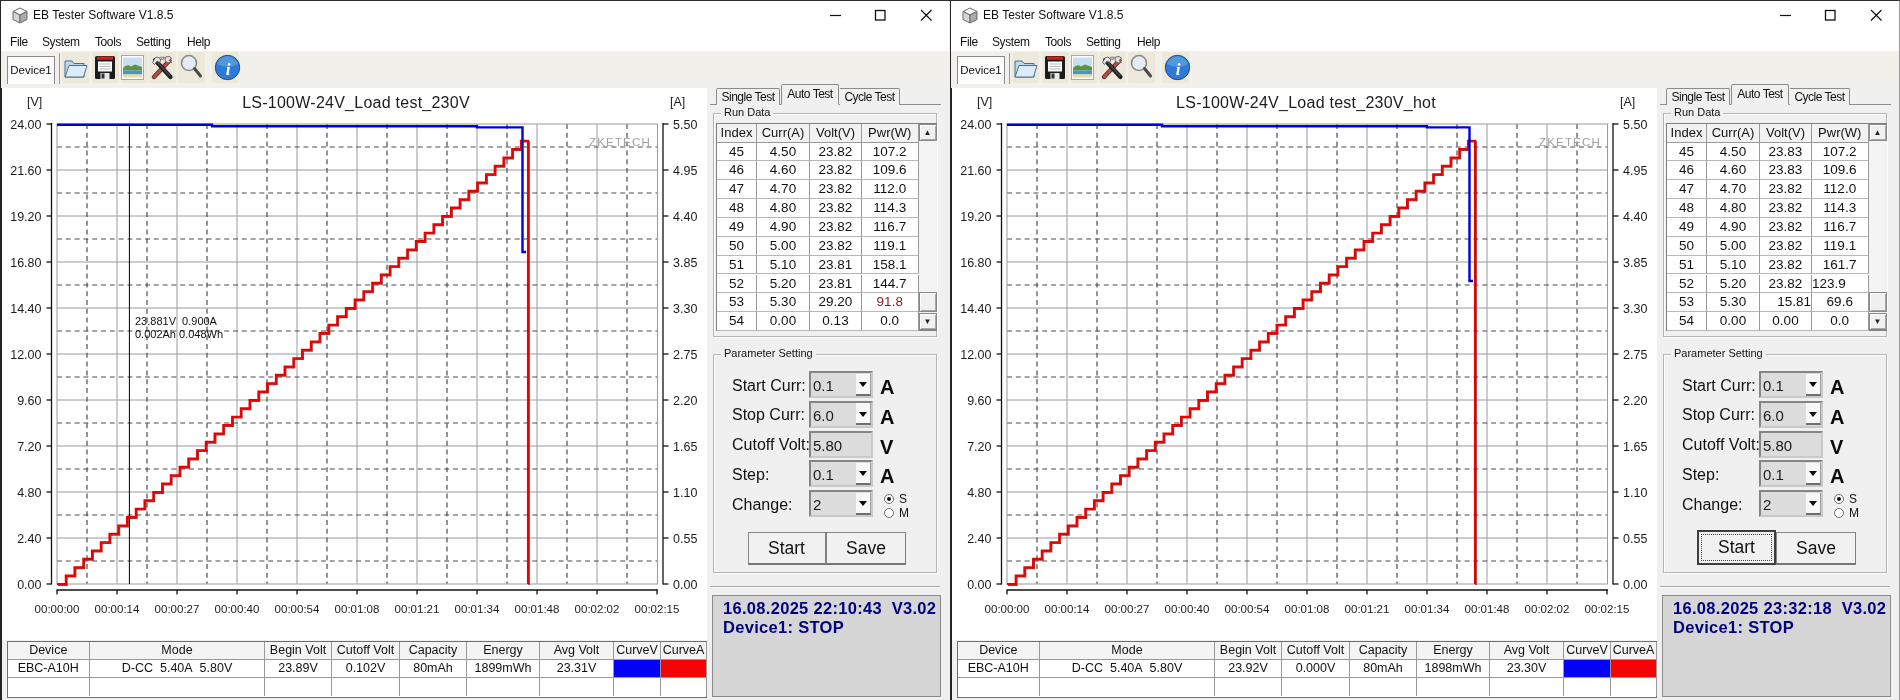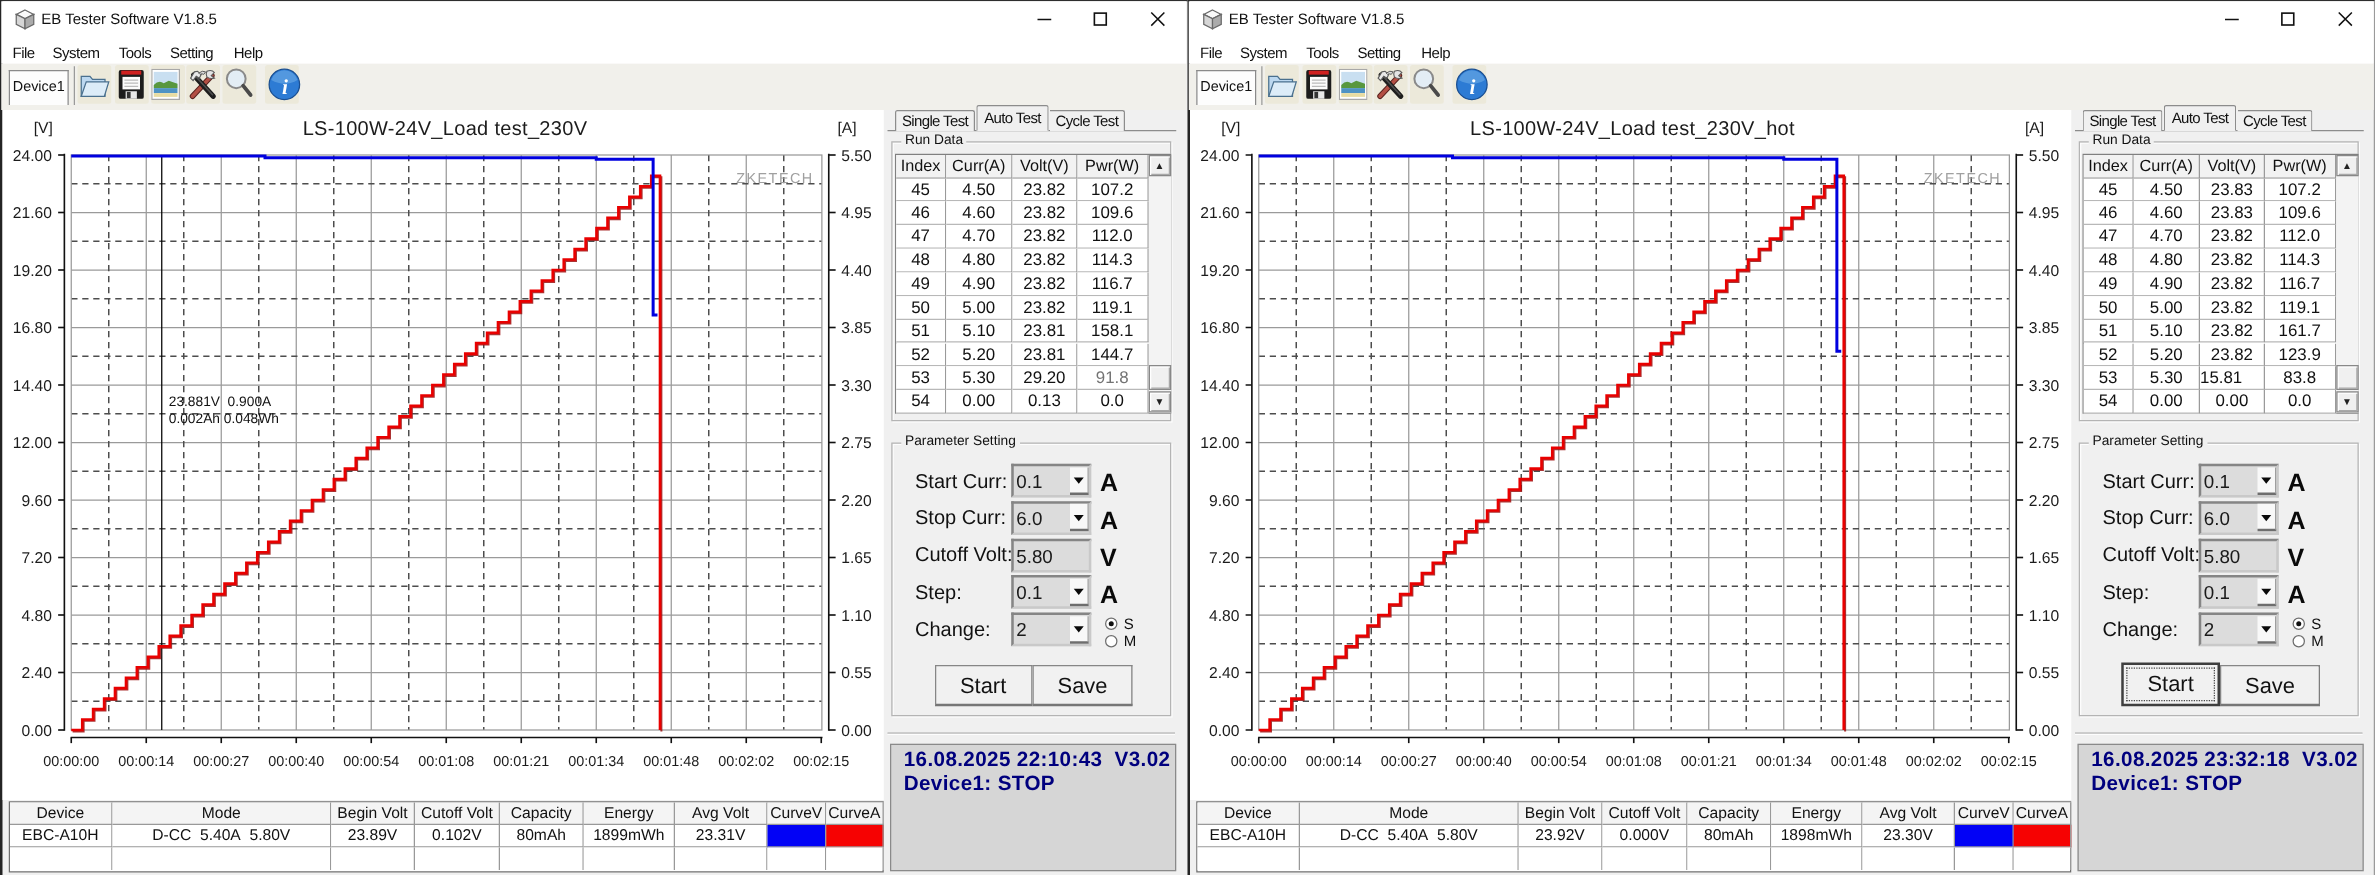--- a/index.html
+++ b/index.html
@@ -232,21 +232,21 @@
 <div style="position:absolute;left:757.0px;top:255.6px;width:53.0px;height:18.9px;background:#fff;border-right:1px solid #9a9a9a;border-bottom:1px solid #b8b8b8;font-size:13.5px;color:#111;text-align:center;line-height:17.9px">5.10</div>
 <div style="position:absolute;left:810.0px;top:255.6px;width:52.0px;height:18.9px;background:#fff;border-right:1px solid #9a9a9a;border-bottom:1px solid #b8b8b8;font-size:13.5px;color:#111;text-align:center;line-height:17.9px">23.81</div>
 <div style="position:absolute;left:862.0px;top:255.6px;width:56.5px;height:18.9px;background:#fff;border-right:1px solid #9a9a9a;border-bottom:1px solid #b8b8b8;font-size:13.5px;color:#111;text-align:center;line-height:17.9px">158.1</div>
 <div style="position:absolute;left:717.0px;top:274.5px;width:40.0px;height:18.9px;background:#fff;border-right:1px solid #9a9a9a;border-bottom:1px solid #b8b8b8;font-size:13.5px;color:#111;text-align:center;line-height:17.9px">52</div>
 <div style="position:absolute;left:757.0px;top:274.5px;width:53.0px;height:18.9px;background:#fff;border-right:1px solid #9a9a9a;border-bottom:1px solid #b8b8b8;font-size:13.5px;color:#111;text-align:center;line-height:17.9px">5.20</div>
 <div style="position:absolute;left:810.0px;top:274.5px;width:52.0px;height:18.9px;background:#fff;border-right:1px solid #9a9a9a;border-bottom:1px solid #b8b8b8;font-size:13.5px;color:#111;text-align:center;line-height:17.9px">23.81</div>
 <div style="position:absolute;left:862.0px;top:274.5px;width:56.5px;height:18.9px;background:#fff;border-right:1px solid #9a9a9a;border-bottom:1px solid #b8b8b8;font-size:13.5px;color:#111;text-align:center;line-height:17.9px">144.7</div>
 <div style="position:absolute;left:717.0px;top:293.3px;width:40.0px;height:18.9px;background:#fff;border-right:1px solid #9a9a9a;border-bottom:1px solid #b8b8b8;font-size:13.5px;color:#111;text-align:center;line-height:17.9px">53</div>
 <div style="position:absolute;left:757.0px;top:293.3px;width:53.0px;height:18.9px;background:#fff;border-right:1px solid #9a9a9a;border-bottom:1px solid #b8b8b8;font-size:13.5px;color:#111;text-align:center;line-height:17.9px">5.30</div>
 <div style="position:absolute;left:810.0px;top:293.3px;width:52.0px;height:18.9px;background:#fff;border-right:1px solid #9a9a9a;border-bottom:1px solid #b8b8b8;font-size:13.5px;color:#111;text-align:center;line-height:17.9px">29.20</div>
-<div style="position:absolute;left:862.0px;top:293.3px;width:56.5px;height:18.9px;background:#fff;border-right:1px solid #9a9a9a;border-bottom:1px solid #b8b8b8;font-size:13.5px;color:#737373;text-align:center;line-height:17.9px">91.8</div>
+<div style="position:absolute;left:862.0px;top:293.3px;width:56.5px;height:18.9px;background:#fff;border-right:1px solid #9a9a9a;border-bottom:1px solid #b8b8b8;font-size:13.5px;color:#7f1d1d;text-align:center;line-height:17.9px">91.8</div>
 <div style="position:absolute;left:717.0px;top:312.1px;width:40.0px;height:18.9px;background:#fff;border-right:1px solid #9a9a9a;border-bottom:1px solid #b8b8b8;font-size:13.5px;color:#111;text-align:center;line-height:17.9px">54</div>
 <div style="position:absolute;left:757.0px;top:312.1px;width:53.0px;height:18.9px;background:#fff;border-right:1px solid #9a9a9a;border-bottom:1px solid #b8b8b8;font-size:13.5px;color:#111;text-align:center;line-height:17.9px">0.00</div>
 <div style="position:absolute;left:810.0px;top:312.1px;width:52.0px;height:18.9px;background:#fff;border-right:1px solid #9a9a9a;border-bottom:1px solid #b8b8b8;font-size:13.5px;color:#111;text-align:center;line-height:17.9px">0.13</div>
 <div style="position:absolute;left:862.0px;top:312.1px;width:56.5px;height:18.9px;background:#fff;border-right:1px solid #9a9a9a;border-bottom:1px solid #b8b8b8;font-size:13.5px;color:#111;text-align:center;line-height:17.9px">0.0</div>
 <div style="position:absolute;left:918.5px;top:124px;width:18px;height:206px;background:#f3f3f3"></div>
 <div style="position:absolute;left:918.5px;top:124px;width:18px;height:17px;background:#f0f0f0;border:1px solid #888;box-shadow:inset 1px 1px 0 #fff, inset -1px -1px 0 #a8a8a8;color:#222;text-align:center;font-size:8px;line-height:16px">▲</div>
 <div style="position:absolute;left:918.5px;top:313px;width:18px;height:17px;background:#f0f0f0;border:1px solid #888;box-shadow:inset 1px 1px 0 #fff, inset -1px -1px 0 #a8a8a8;color:#222;text-align:center;font-size:8px;line-height:16px">▼</div>
 <div style="position:absolute;left:918.5px;top:292px;width:18px;height:20px;background:#f0f0f0;border:1px solid #888;box-shadow:inset 1px 1px 0 #fff, inset -1px -1px 0 #a8a8a8;color:#222;text-align:center"></div>
 <div style="position:absolute;left:713px;top:354px;width:224px;height:219px;border:1px solid #b4b4b4;box-shadow:1px 1px 0 #fdfdfd inset, 1px 1px 0 #fdfdfd"></div>
 <div style="position:absolute;left:721px;top:348px;height:12px;background:#f0f0f0;font-size:11px;color:#111;line-height:11px;padding:0 3px;white-space:nowrap">Parameter Setting</div>
@@ -537,25 +537,25 @@
 <div style="position:absolute;left:1707.0px;top:236.8px;width:53.0px;height:18.9px;background:#fff;border-right:1px solid #9a9a9a;border-bottom:1px solid #b8b8b8;font-size:13.5px;color:#111;text-align:center;line-height:17.9px">5.00</div>
 <div style="position:absolute;left:1760.0px;top:236.8px;width:52.0px;height:18.9px;background:#fff;border-right:1px solid #9a9a9a;border-bottom:1px solid #b8b8b8;font-size:13.5px;color:#111;text-align:center;line-height:17.9px">23.82</div>
 <div style="position:absolute;left:1812.0px;top:236.8px;width:56.5px;height:18.9px;background:#fff;border-right:1px solid #9a9a9a;border-bottom:1px solid #b8b8b8;font-size:13.5px;color:#111;text-align:center;line-height:17.9px">119.1</div>
 <div style="position:absolute;left:1667.0px;top:255.6px;width:40.0px;height:18.9px;background:#fff;border-right:1px solid #9a9a9a;border-bottom:1px solid #b8b8b8;font-size:13.5px;color:#111;text-align:center;line-height:17.9px">51</div>
 <div style="position:absolute;left:1707.0px;top:255.6px;width:53.0px;height:18.9px;background:#fff;border-right:1px solid #9a9a9a;border-bottom:1px solid #b8b8b8;font-size:13.5px;color:#111;text-align:center;line-height:17.9px">5.10</div>
 <div style="position:absolute;left:1760.0px;top:255.6px;width:52.0px;height:18.9px;background:#fff;border-right:1px solid #9a9a9a;border-bottom:1px solid #b8b8b8;font-size:13.5px;color:#111;text-align:center;line-height:17.9px">23.82</div>
 <div style="position:absolute;left:1812.0px;top:255.6px;width:56.5px;height:18.9px;background:#fff;border-right:1px solid #9a9a9a;border-bottom:1px solid #b8b8b8;font-size:13.5px;color:#111;text-align:center;line-height:17.9px">161.7</div>
 <div style="position:absolute;left:1667.0px;top:274.5px;width:40.0px;height:18.9px;background:#fff;border-right:1px solid #9a9a9a;border-bottom:1px solid #b8b8b8;font-size:13.5px;color:#111;text-align:center;line-height:17.9px">52</div>
 <div style="position:absolute;left:1707.0px;top:274.5px;width:53.0px;height:18.9px;background:#fff;border-right:1px solid #9a9a9a;border-bottom:1px solid #b8b8b8;font-size:13.5px;color:#111;text-align:center;line-height:17.9px">5.20</div>
 <div style="position:absolute;left:1760.0px;top:274.5px;width:52.0px;height:18.9px;background:#fff;border-right:1px solid #9a9a9a;border-bottom:1px solid #b8b8b8;font-size:13.5px;color:#111;text-align:center;line-height:17.9px">23.82</div>
-<div style="position:absolute;left:1812.0px;top:274.5px;width:56.5px;height:18.9px;background:#fff;border-right:1px solid #9a9a9a;border-bottom:1px solid #b8b8b8;font-size:13.5px;color:#111;text-align:center;line-height:17.9px">123.9</div>
+<div style="position:absolute;left:1812.0px;top:274.5px;width:56.5px;height:18.9px;background:#fff;border-right:1px solid #9a9a9a;border-bottom:1px solid #b8b8b8;font-size:13.5px;color:#111;text-align:left;line-height:17.9px">123.9</div>
 <div style="position:absolute;left:1667.0px;top:293.3px;width:40.0px;height:18.9px;background:#fff;border-right:1px solid #9a9a9a;border-bottom:1px solid #b8b8b8;font-size:13.5px;color:#111;text-align:center;line-height:17.9px">53</div>
 <div style="position:absolute;left:1707.0px;top:293.3px;width:53.0px;height:18.9px;background:#fff;border-right:1px solid #9a9a9a;border-bottom:1px solid #b8b8b8;font-size:13.5px;color:#111;text-align:center;line-height:17.9px">5.30</div>
-<div style="position:absolute;left:1760.0px;top:293.3px;width:52.0px;height:18.9px;background:#fff;border-right:1px solid #9a9a9a;border-bottom:1px solid #b8b8b8;font-size:13.5px;color:#111;text-align:left;line-height:17.9px">15.81</div>
-<div style="position:absolute;left:1812.0px;top:293.3px;width:56.5px;height:18.9px;background:#fff;border-right:1px solid #9a9a9a;border-bottom:1px solid #b8b8b8;font-size:13.5px;color:#111;text-align:center;line-height:17.9px">83.8</div>
+<div style="position:absolute;left:1760.0px;top:293.3px;width:52.0px;height:18.9px;background:#fff;border-right:1px solid #9a9a9a;border-bottom:1px solid #b8b8b8;font-size:13.5px;color:#111;text-align:right;line-height:17.9px">15.81</div>
+<div style="position:absolute;left:1812.0px;top:293.3px;width:56.5px;height:18.9px;background:#fff;border-right:1px solid #9a9a9a;border-bottom:1px solid #b8b8b8;font-size:13.5px;color:#111;text-align:center;line-height:17.9px">69.6</div>
 <div style="position:absolute;left:1667.0px;top:312.1px;width:40.0px;height:18.9px;background:#fff;border-right:1px solid #9a9a9a;border-bottom:1px solid #b8b8b8;font-size:13.5px;color:#111;text-align:center;line-height:17.9px">54</div>
 <div style="position:absolute;left:1707.0px;top:312.1px;width:53.0px;height:18.9px;background:#fff;border-right:1px solid #9a9a9a;border-bottom:1px solid #b8b8b8;font-size:13.5px;color:#111;text-align:center;line-height:17.9px">0.00</div>
 <div style="position:absolute;left:1760.0px;top:312.1px;width:52.0px;height:18.9px;background:#fff;border-right:1px solid #9a9a9a;border-bottom:1px solid #b8b8b8;font-size:13.5px;color:#111;text-align:center;line-height:17.9px">0.00</div>
 <div style="position:absolute;left:1812.0px;top:312.1px;width:56.5px;height:18.9px;background:#fff;border-right:1px solid #9a9a9a;border-bottom:1px solid #b8b8b8;font-size:13.5px;color:#111;text-align:center;line-height:17.9px">0.0</div>
 <div style="position:absolute;left:1868.5px;top:124px;width:18px;height:206px;background:#f3f3f3"></div>
 <div style="position:absolute;left:1868.5px;top:124px;width:18px;height:17px;background:#f0f0f0;border:1px solid #888;box-shadow:inset 1px 1px 0 #fff, inset -1px -1px 0 #a8a8a8;color:#222;text-align:center;font-size:8px;line-height:16px">▲</div>
 <div style="position:absolute;left:1868.5px;top:313px;width:18px;height:17px;background:#f0f0f0;border:1px solid #888;box-shadow:inset 1px 1px 0 #fff, inset -1px -1px 0 #a8a8a8;color:#222;text-align:center;font-size:8px;line-height:16px">▼</div>
 <div style="position:absolute;left:1868.5px;top:292px;width:18px;height:20px;background:#f0f0f0;border:1px solid #888;box-shadow:inset 1px 1px 0 #fff, inset -1px -1px 0 #a8a8a8;color:#222;text-align:center"></div>
 <div style="position:absolute;left:1663px;top:354px;width:224px;height:219px;border:1px solid #b4b4b4;box-shadow:1px 1px 0 #fdfdfd inset, 1px 1px 0 #fdfdfd"></div>
 <div style="position:absolute;left:1671px;top:348px;height:12px;background:#f0f0f0;font-size:11px;color:#111;line-height:11px;padding:0 3px;white-space:nowrap">Parameter Setting</div>

